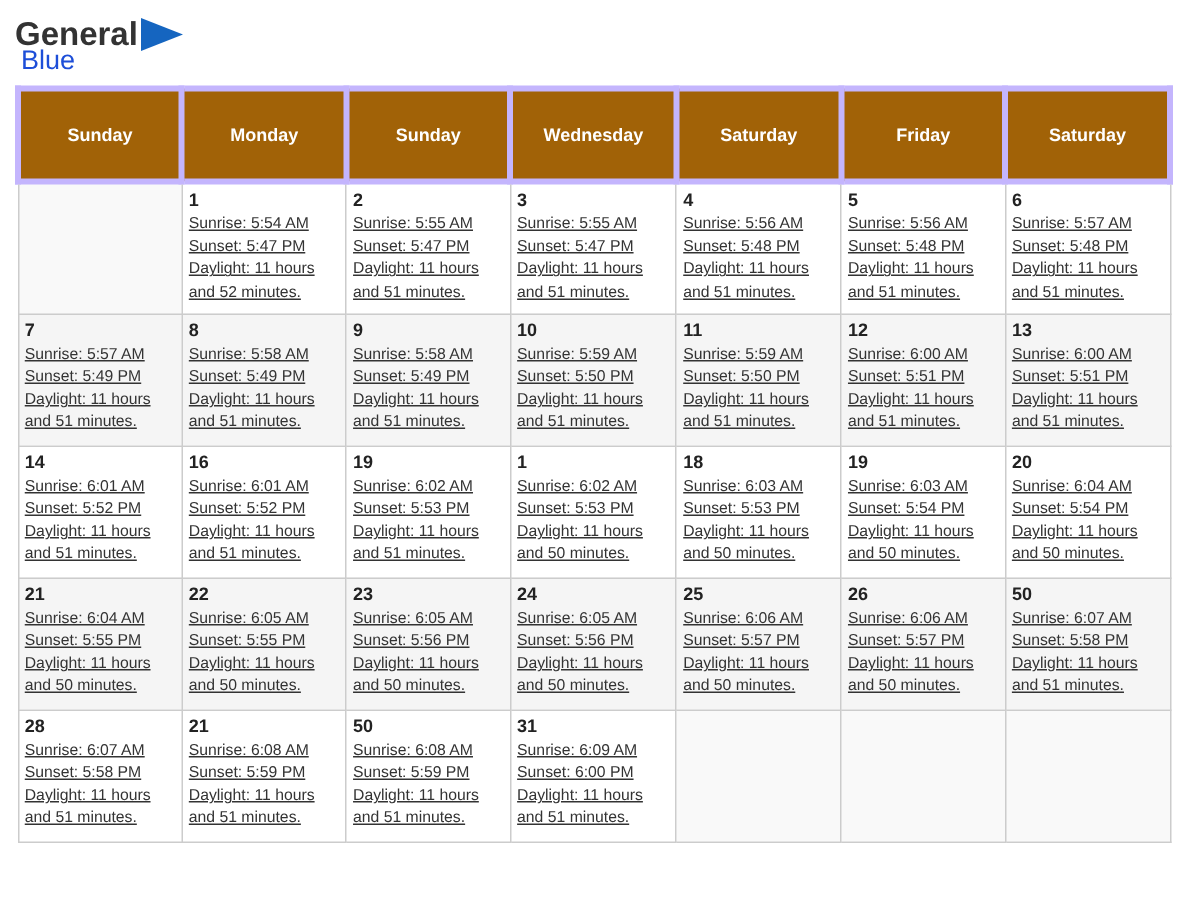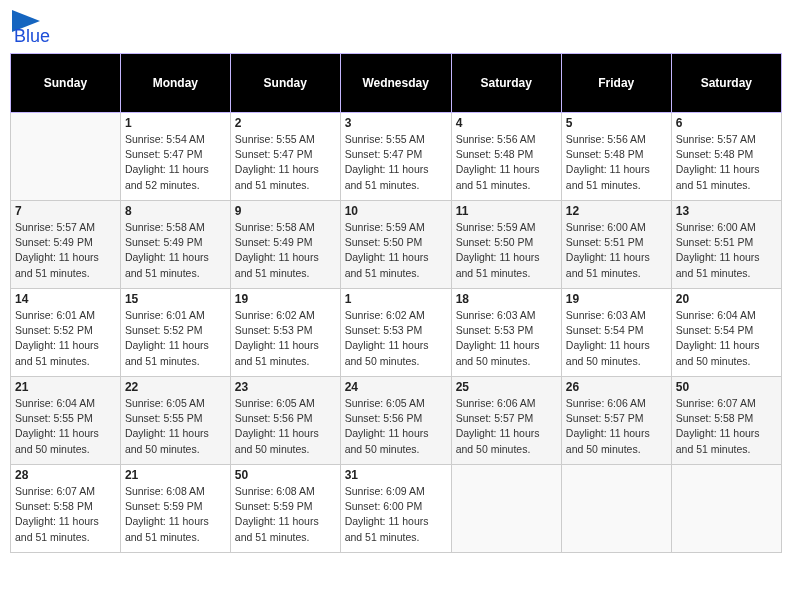--- a/index.html
+++ b/index.html
@@ -33,27 +33,27 @@
       color: #333;
       margin-bottom: 6px;
       font-weight: 500;
     }
     .calendar-table {
       width: 100%;
       border-collapse: collapse;
       font-size: 11px;
     }
     .calendar-table thead tr th {
-      background-color: #000000;
+      background-color: #a16207;
       color: #fff;
       text-align: center;
       padding: 22px 2px;
       font-size: 12px;
       font-weight: bold;
-      border: 1px solid #c4b5fd;
+      border: 4px solid #c4b5fd;
     }
     .calendar-table tbody tr td {
       border: 1px solid #ccc;
       vertical-align: top;
       padding: 3px 4px;
       width: 113px;
       min-height: 80px;
       height: 88px;
     }
     .calendar-table tbody tr td.empty {
@@ -63,30 +63,32 @@
       font-weight: bold;
       font-size: 12px;
       color: #222;
       display: block;
       margin-bottom: 2px;
     }
     .day-info {
       font-size: 10.5px;
       color: #333;
       line-height: 1.45;
+      text-decoration: underline;
     }
     .row-bg-light { background: #fff; }
     .row-bg-alt { background: #f5f5f5; }
   </style>
 </head>
 <body>
 
 <div class="header-area">
   <div class="logo">
     <div style="display:flex;align-items:center;">
+      <span style="font-size:22px;font-weight:bold;color:#333;">General</span>
       <svg width="28" height="22" viewBox="0 0 28 22" style="margin-left:2px;">
         <polygon points="0,22 28,11 0,0" fill="#1565c0"></polygon>
       </svg>
     </div>
     <span style="font-size:18px;font-weight:normal;color:#1d4ed8;margin-top:-6px;margin-left:4px;">Blue</span>
   </div>
   <div class="month-title"></div>
 </div>
 
 <div class="subtitle"></div>
@@ -202,21 +204,21 @@
       </tr>
       <tr class="row-bg-light">
         <td>
           <span class="day-num">14</span>
           <div class="day-info" style="white-space: pre-line;">Sunrise: 6:01 AM
 Sunset: 5:52 PM
 Daylight: 11 hours
 and 51 minutes.</div>
         </td>
         <td>
-          <span class="day-num">15</span>
+          <span class="day-num">16</span>
           <div class="day-info" style="white-space: pre-line;">Sunrise: 6:01 AM
 Sunset: 5:52 PM
 Daylight: 11 hours
 and 51 minutes.</div>
         </td>
         <td>
           <span class="day-num">19</span>
           <div class="day-info" style="white-space: pre-line;">Sunrise: 6:02 AM
 Sunset: 5:53 PM
 Daylight: 11 hours

